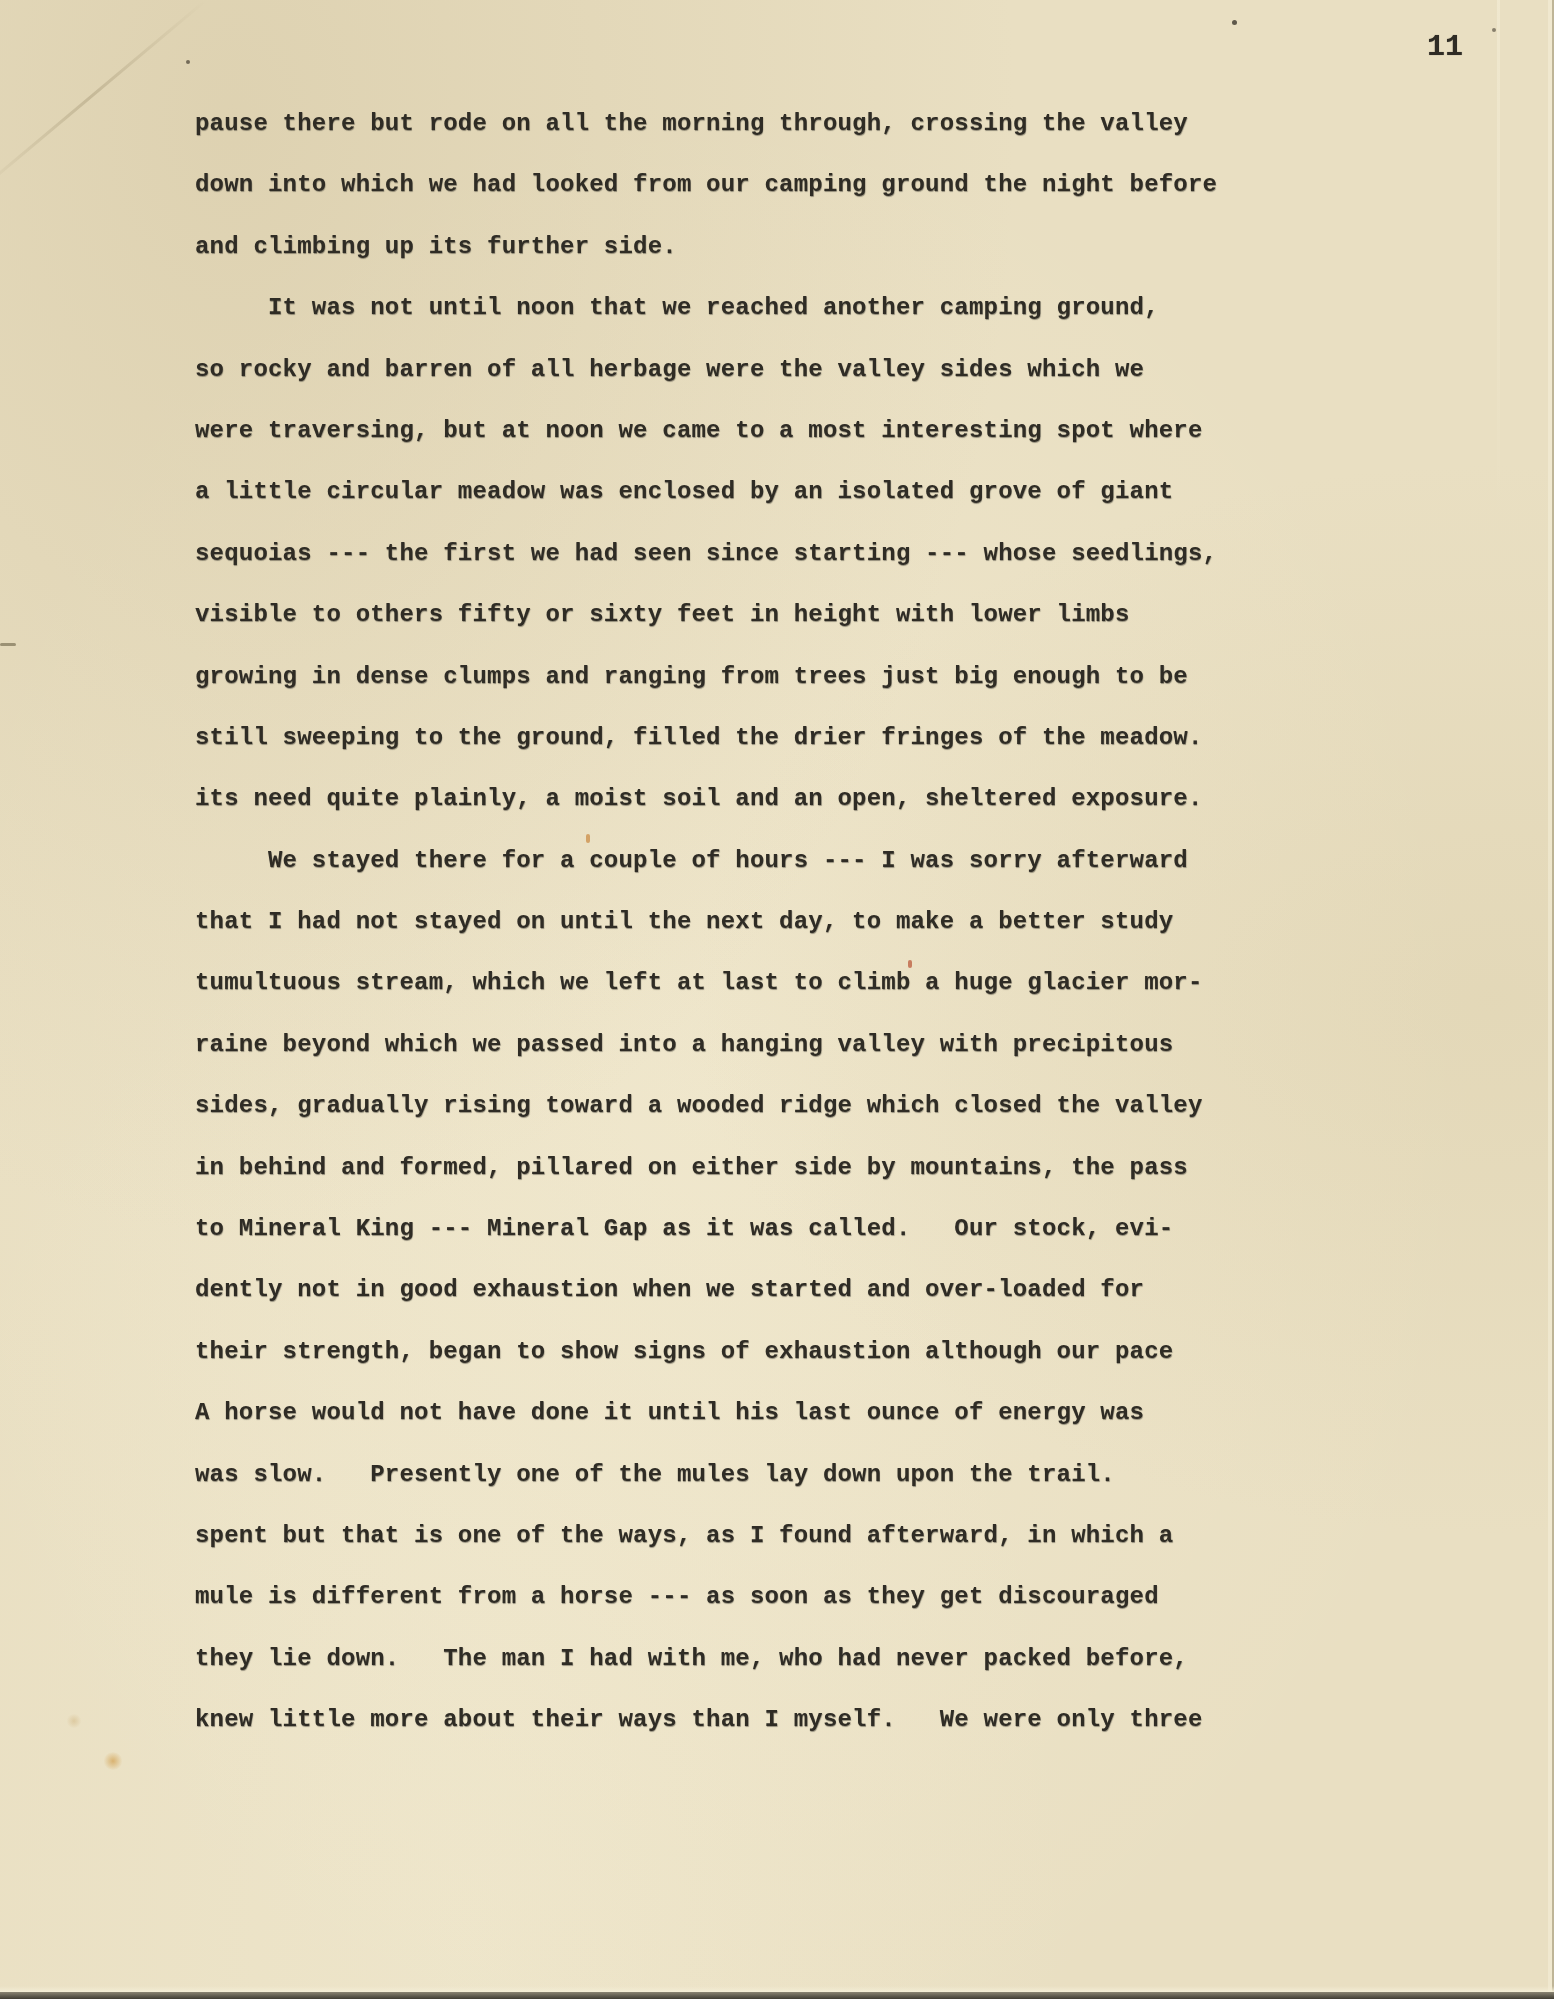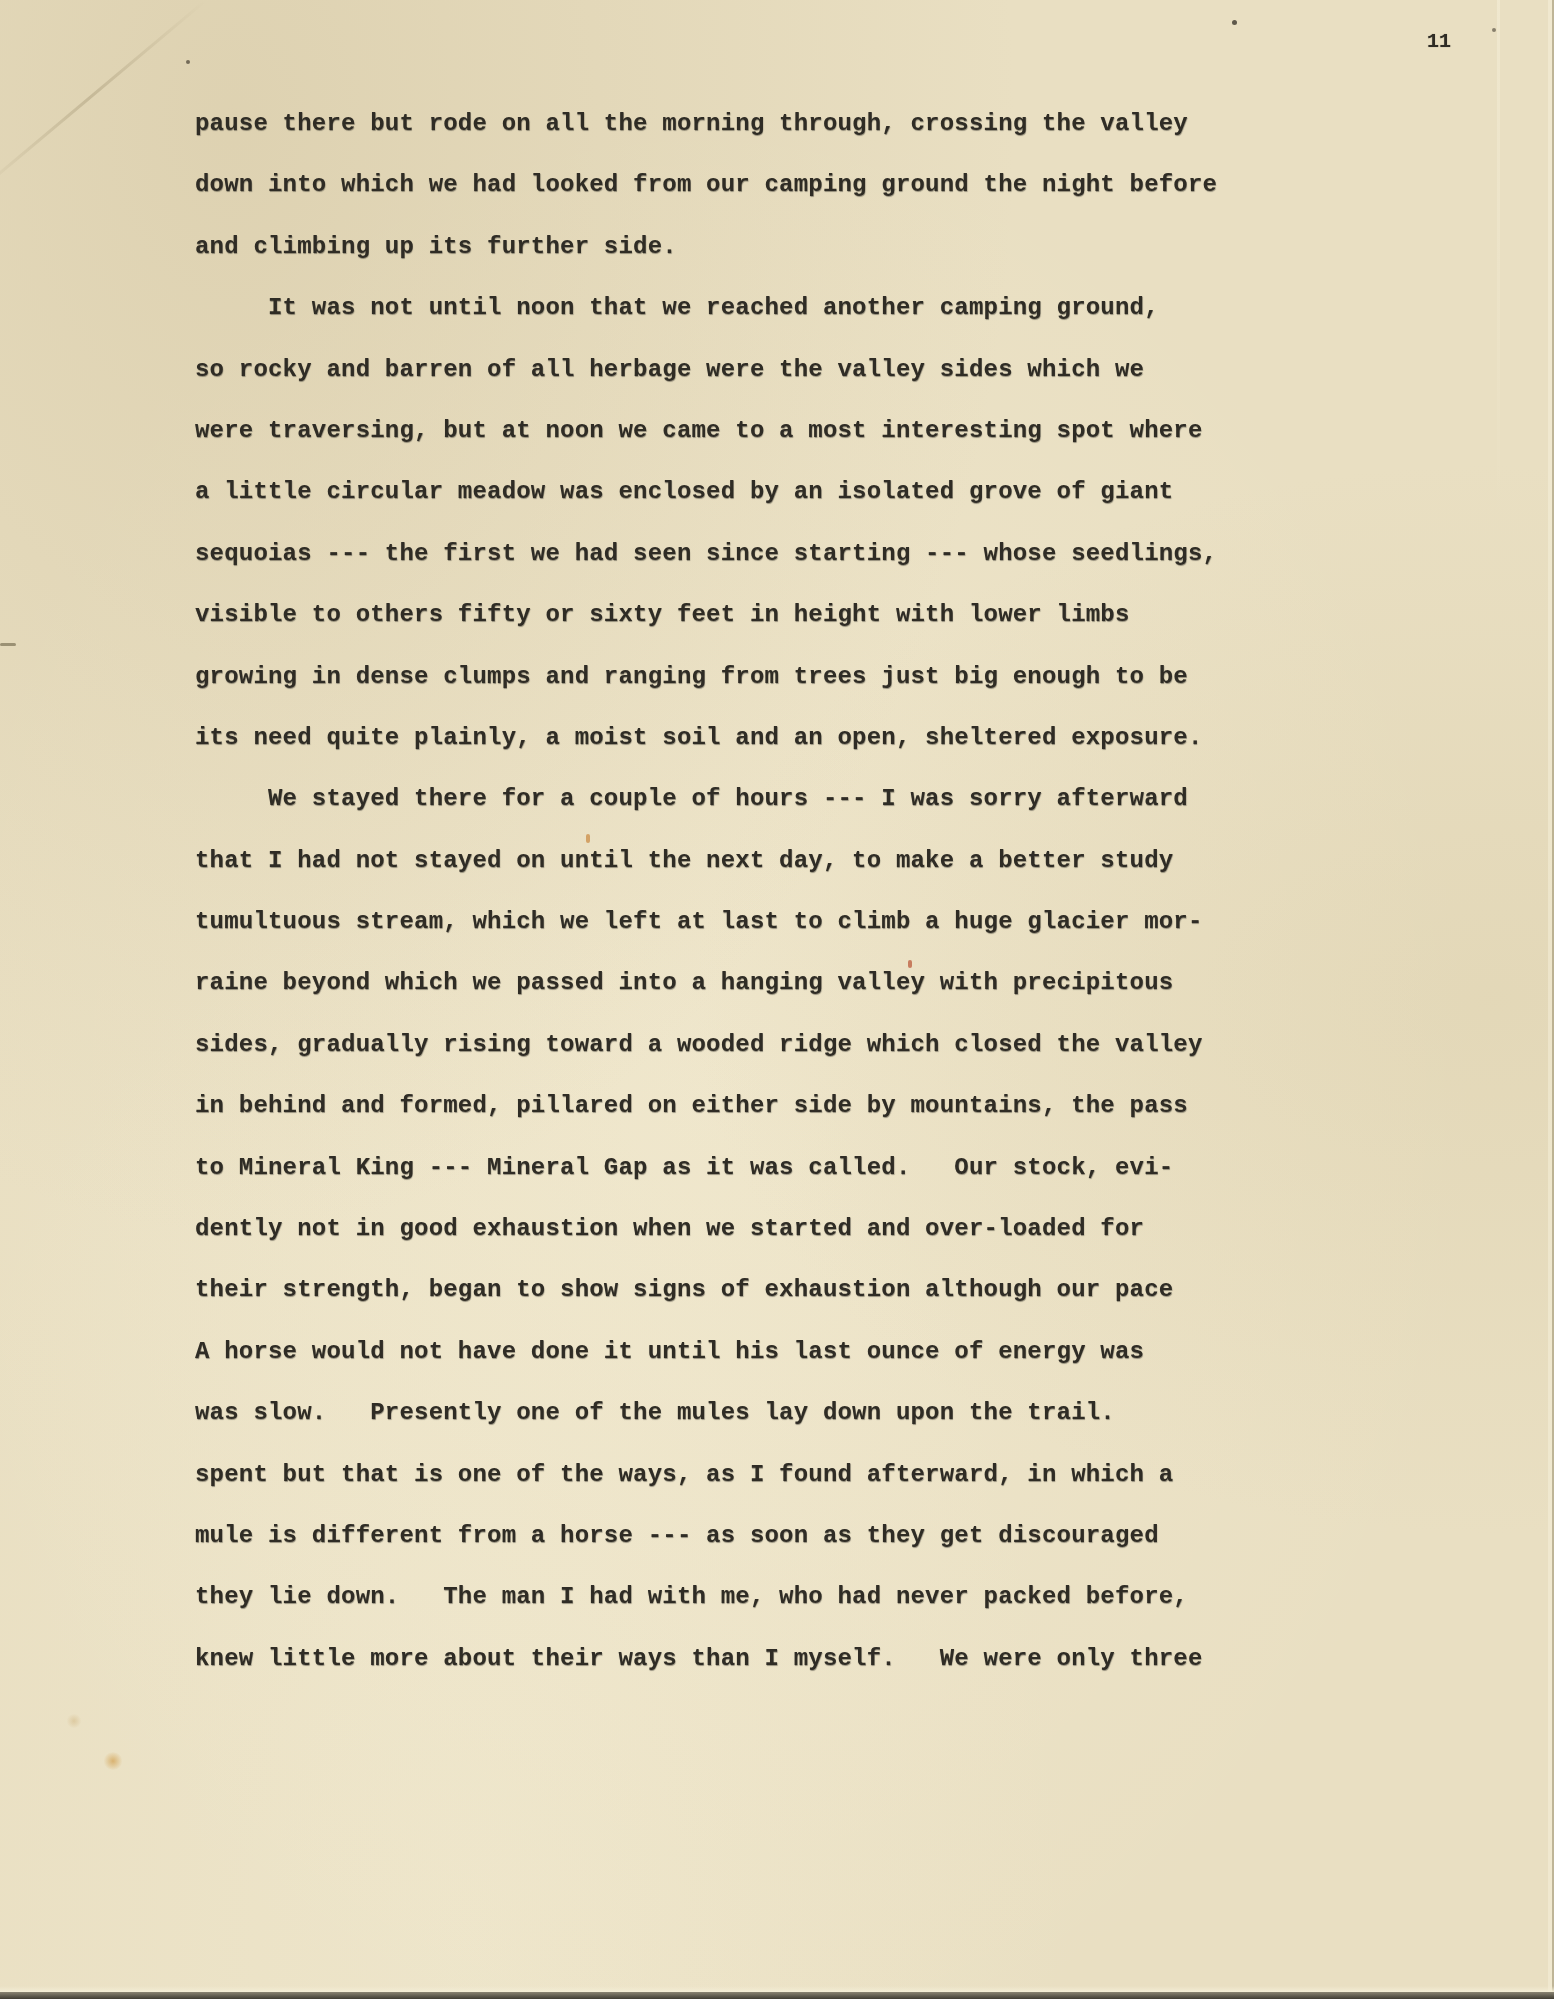--- a/index.html
+++ b/index.html
@@ -18,21 +18,21 @@
       radial-gradient(ellipse at 45% 55%, rgba(252,246,224,0.30), rgba(252,246,224,0) 65%),
       radial-gradient(ellipse at 30% 97%, rgba(246,240,216,0.35), rgba(246,240,216,0) 40%),
       var(--paper, #e9dfc2);
     font-family: "Liberation Mono", "DejaVu Sans Mono", monospace;
     color: var(--ink, #2f2c25);
   }
   .page-number {
     position: absolute;
     top: 30px;
     left: 1427px;
-    font-size: 20px;
+    font-size: 30px;
     font-weight: 700;
     text-shadow: 0 0 1px rgba(47,44,37,0.55);
   }
   .text-block {
     position: absolute;
     top: 93px;
     left: 195px;
     width: 1330px;
   }
   .text-line {
@@ -140,20 +140,21 @@
     <div class="text-line">pause there but rode on all the morning through, crossing the valley</div>
     <div class="text-line">down into which we had looked from our camping ground the night before</div>
     <div class="text-line">and climbing up its further side.</div>
     <div class="text-line">     It was not until noon that we reached another camping ground,</div>
     <div class="text-line">so rocky and barren of all herbage were the valley sides which we</div>
     <div class="text-line">were traversing, but at noon we came to a most interesting spot where</div>
     <div class="text-line">a little circular meadow was enclosed by an isolated grove of giant</div>
     <div class="text-line">sequoias --- the first we had seen since starting --- whose seedlings,</div>
     <div class="text-line">visible to others fifty or sixty feet in height with lower limbs</div>
     <div class="text-line">growing in dense clumps and ranging from trees just big enough to be</div>
+    <div class="text-line">still sweeping to the ground, filled the drier fringes of the meadow.</div>
     <div class="text-line">its need quite plainly, a moist soil and an open, sheltered exposure.</div>
     <div class="text-line">     We stayed there for a couple of hours --- I was sorry afterward</div>
     <div class="text-line">that I had not stayed on until the next day, to make a better study</div>
     <div class="text-line">tumultuous stream, which we left at last to climb a huge glacier mor-</div>
     <div class="text-line">raine beyond which we passed into a hanging valley with precipitous</div>
     <div class="text-line">sides, gradually rising toward a wooded ridge which closed the valley</div>
     <div class="text-line">in behind and formed, pillared on either side by mountains, the pass</div>
     <div class="text-line">to Mineral King --- Mineral Gap as it was called.   Our stock, evi-</div>
     <div class="text-line">dently not in good exhaustion when we started and over-loaded for</div>
     <div class="text-line">their strength, began to show signs of exhaustion although our pace</div>

